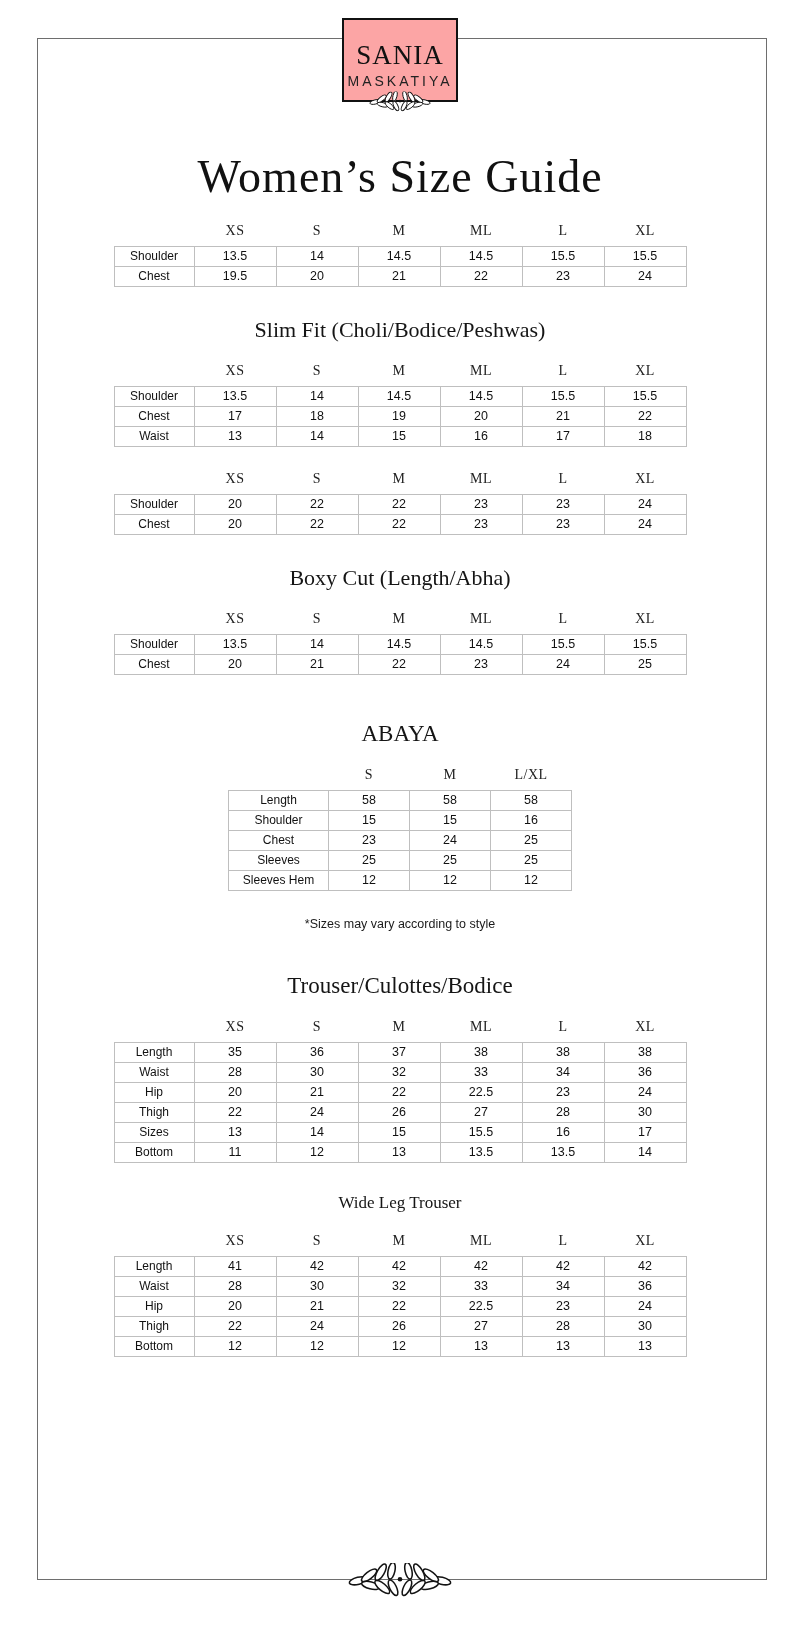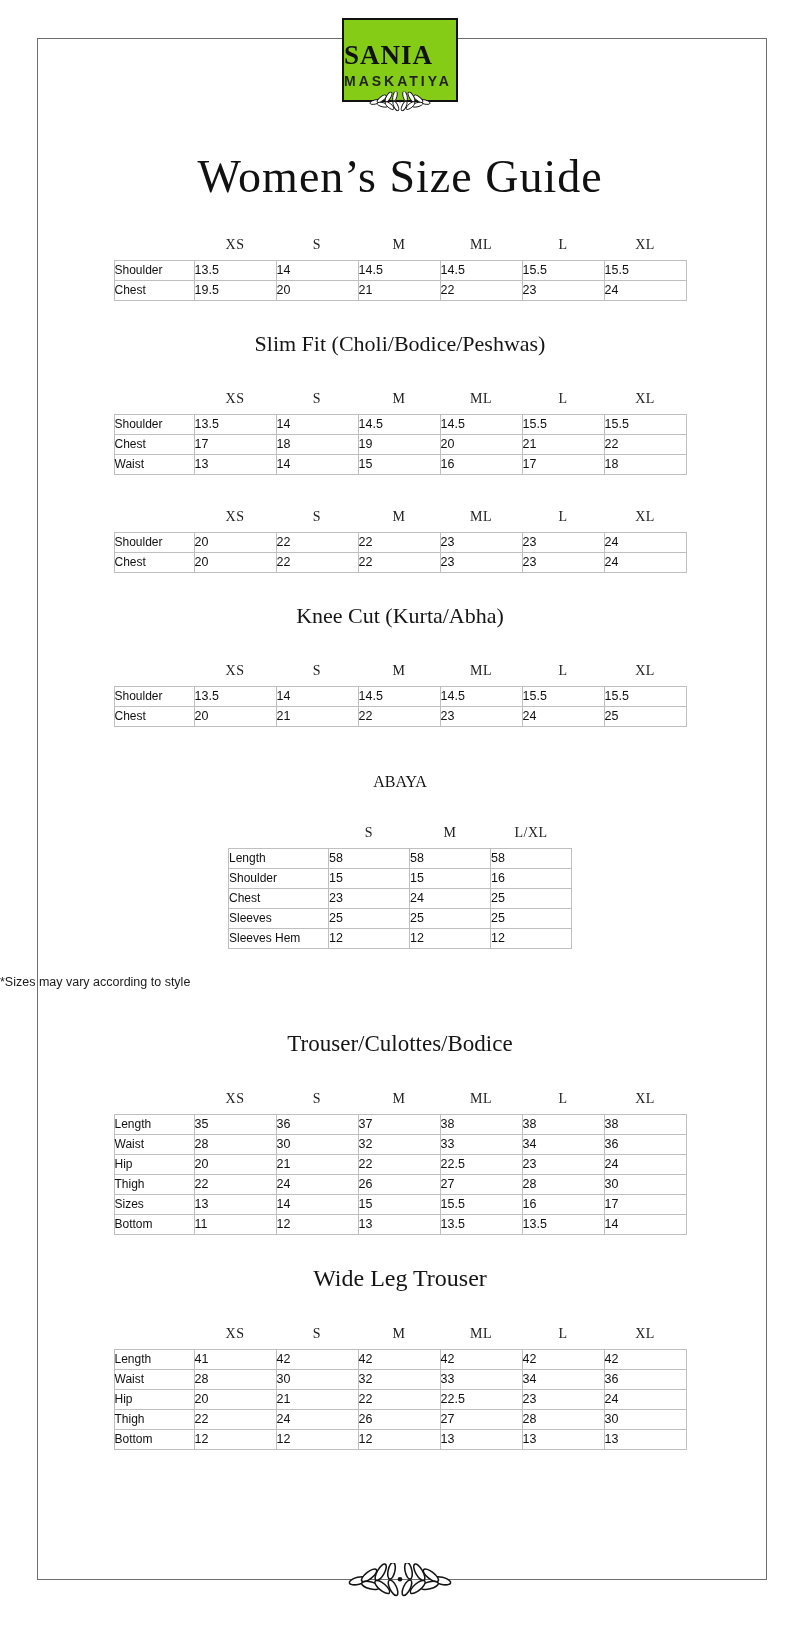--- a/index.html
+++ b/index.html
@@ -8,22 +8,22 @@
     background:#ffffff; overflow:hidden; color:#111;
     font-family:"Liberation Sans", sans-serif;
   }
   .frame {
     position:absolute; left:37px; right:33px; top:38px; bottom:54px;
     border:1px solid #6e6e6e; z-index:0;
   }
   
   .logo-box {
     position:absolute; top:18px; left:50%; transform:translateX(-50%);
-    width:112px; height:80px; border:2px solid #111; background:#84cc16;
-    z-index:2; text-align:left;font-weight:bold;
+    width:112px; height:80px; border:2px solid #111; background:#fca5a5;
+    z-index:2; text-align:center;
   }
   .logo-name {
     font-family:"Liberation Serif", serif; font-size:27px; letter-spacing:1px;
     margin-top:20px; color:#111;
   }
   .logo-sub { font-size:14px; letter-spacing:3px; margin-top:2px; color:#222; }
   .logo-ornament {
     position:absolute; left:50%; bottom:-15px; transform:translateX(-50%);
     width:64px; height:27px; z-index:3;
   }
@@ -33,40 +33,40 @@
     margin:0; padding-top:150px; text-align:center;
     font-family:"Liberation Serif", serif; font-weight:400;
     font-size:46px; letter-spacing:1px; color:#111;
   }
   .section h2 {
     margin:30px 0 14px; text-align:center;
     font-family:"Liberation Serif", serif; font-weight:400;
     font-size:22px; color:#151515;
   }
   .section table {
-    margin:34px auto 24px; border-collapse:collapse; 
+    margin:20px auto 24px; border-collapse:collapse; text-align:center;
     table-layout:fixed;
   }
   .section thead th {
     font-family:"Liberation Serif", serif; font-weight:400; font-size:14px;
     letter-spacing:0.5px; padding:0 0 7px; border:none; color:#222;
   }
   .section tbody td {
     border:1px solid #bfbfbf; padding:2px 0; font-size:12.5px;
     line-height:15px; color:#111; background:#fff;
   }
   .section tbody td.rowlabel { font-size:12px; }
   
   #tables .section:nth-of-type(5) { margin-top:46px; }
-  #tables .section:nth-of-type(5) h2 { font-size:16px; }
+  #tables .section:nth-of-type(5) h2 { font-size:23px; }
   
   #tables .section:nth-of-type(6) h2 { margin-top:42px; font-size:23px; }
-  #tables .section:nth-of-type(7) h2 { font-size:24px; }
+  #tables .section:nth-of-type(7) h2 { font-size:17px; }
   .note {
-    font-size:12.5px; color:#1a1a1a; margin:26px 0 40px;
+    text-align:center; font-size:12.5px; color:#1a1a1a; margin:26px 12px 40px;
   }
   .bottom-ornament {
     position:absolute; bottom:54px; left:50%;
     transform:translate(-50%,50%); width:108px; height:44px; z-index:2;
   }
   .svg-defs { position:absolute; width:0; height:0; overflow:hidden; }
 </style>
 </head>
 <body>
 
@@ -213,21 +213,21 @@
                 <td>22</td>
                 <td>22</td>
                 <td>23</td>
                 <td>23</td>
                 <td>24</td>
               </tr>
             </tbody>
           </table>
         </div>
         <div class="section">
-          <h2>Knee Cut (Kurta/Abha)</h2>
+          <h2>Boxy Cut (Length/Abha)</h2>
           <table>
             <thead>
               <tr>
                 <th style="width: 80px;"></th>
                 <th style="width: 82px;">XS</th>
                 <th style="width: 82px;">S</th>
                 <th style="width: 82px;">M</th>
                 <th style="width: 82px;">ML</th>
                 <th style="width: 82px;">L</th>
                 <th style="width: 82px;">XL</th>

